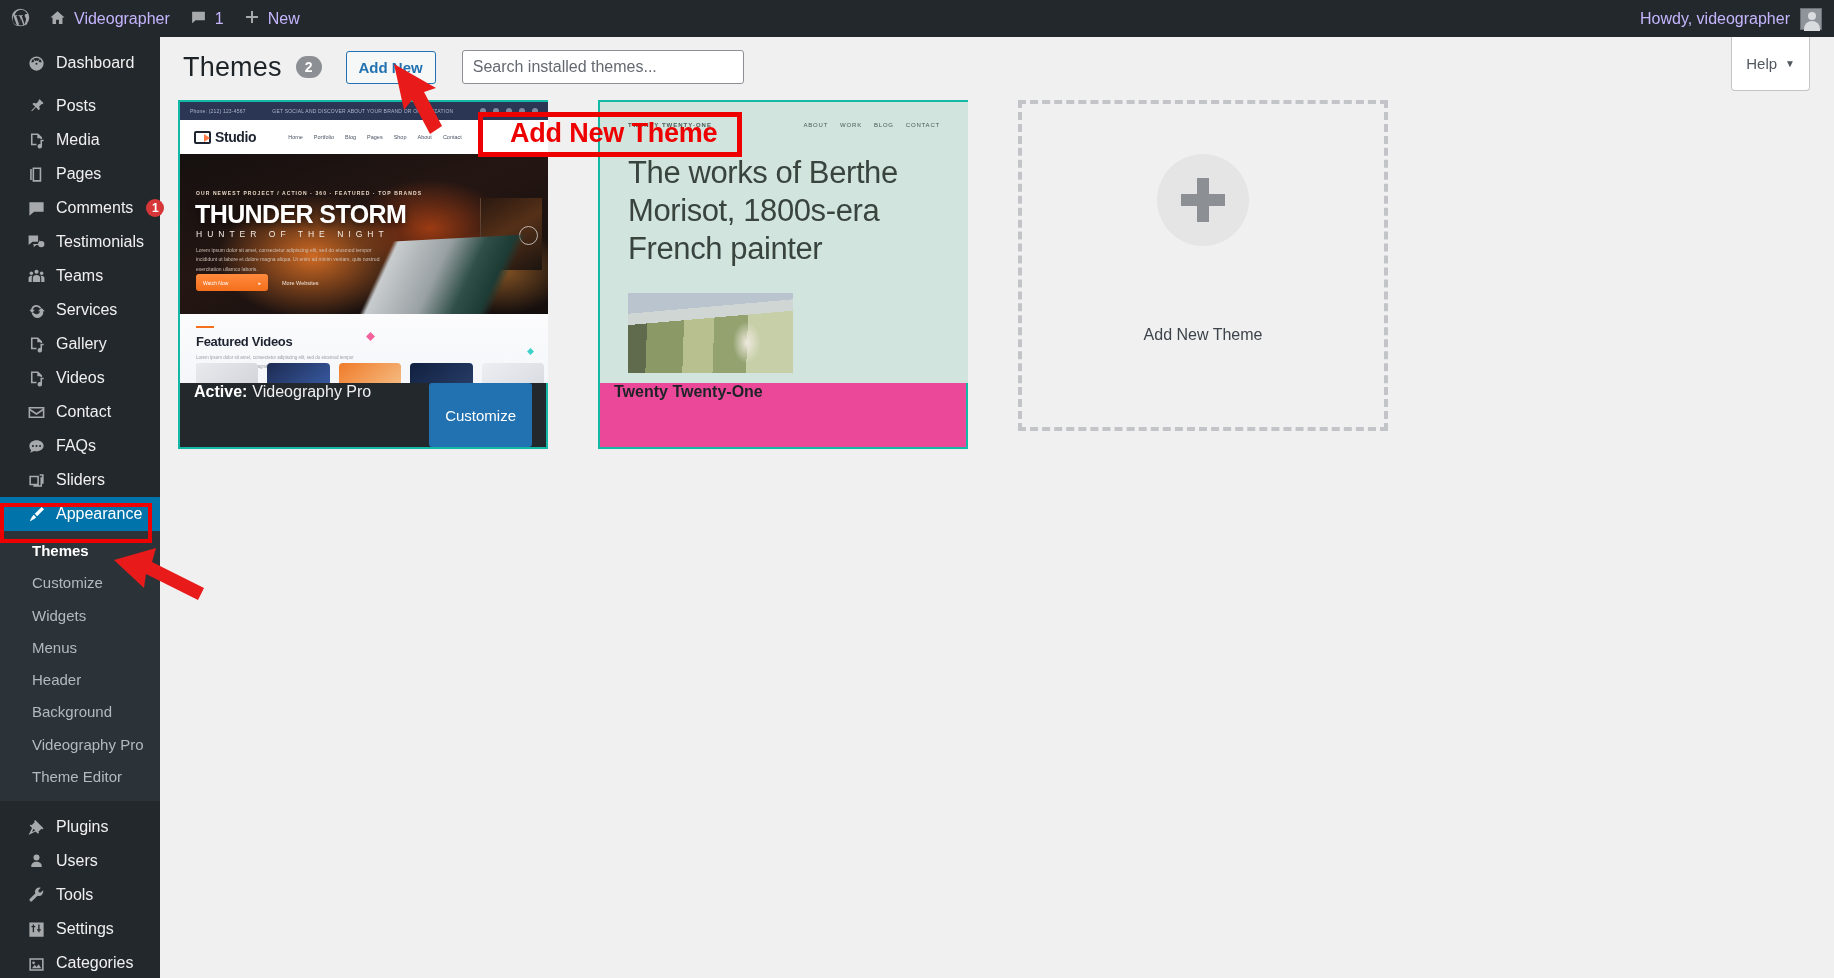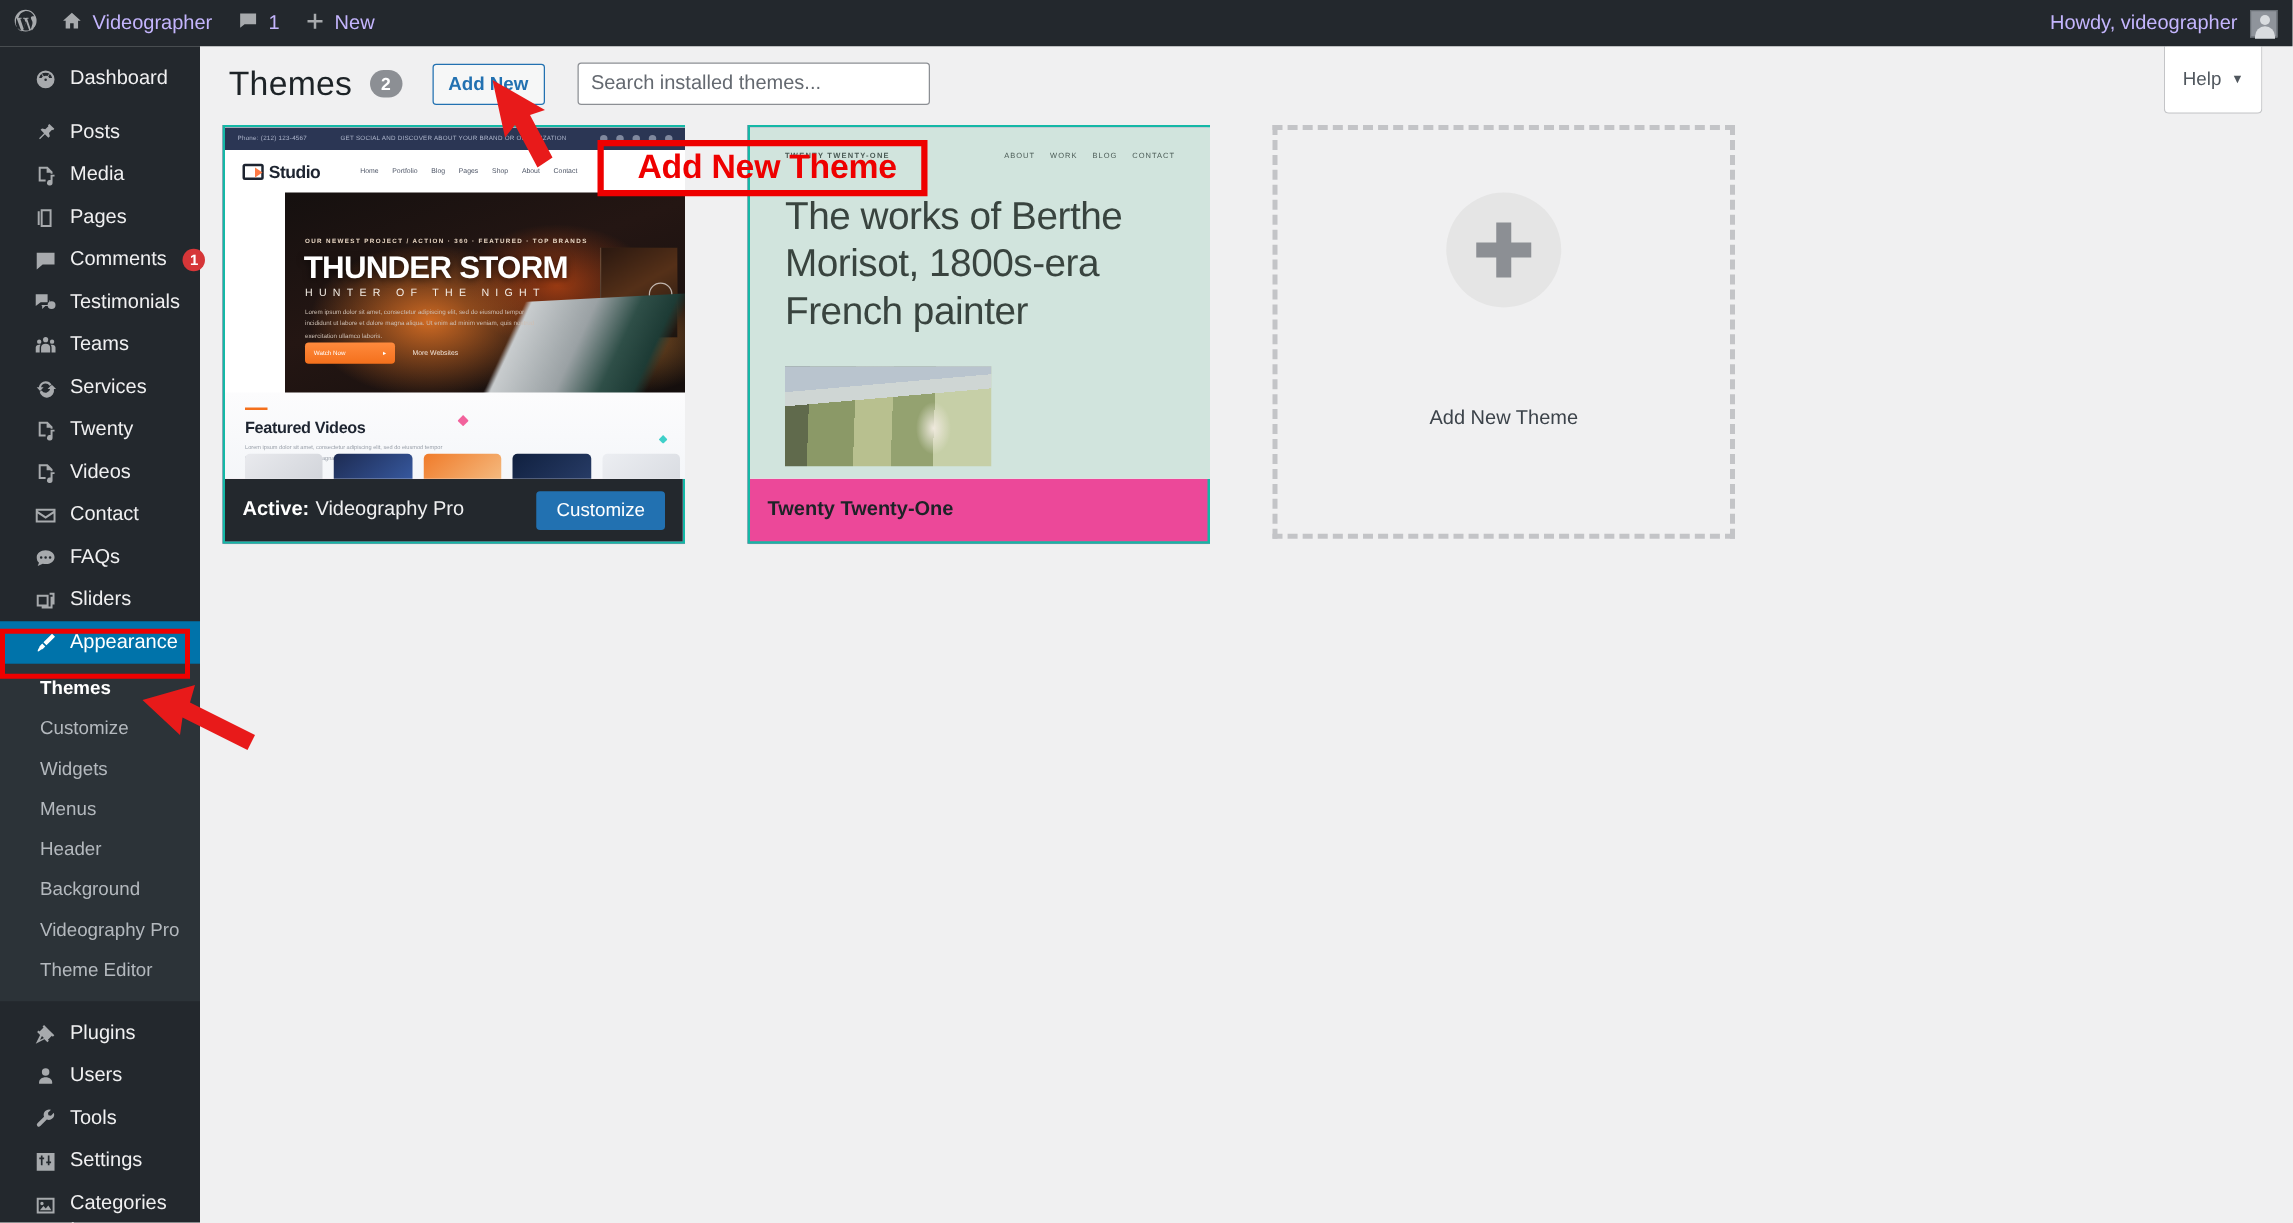--- a/index.html
+++ b/index.html
@@ -140,21 +140,21 @@
     position: absolute; left: 18px; top: 63px;
     display: flex; gap: 50px;
   }
   .theme-card {
     width: 370px; background: #ec4899;
     box-shadow: 0 1px 1px -1px rgba(0,0,0,.1);
     border: 2px solid #14b8a6;
   }
   .theme-screenshot { width: 368px; height: 281px; overflow: hidden; position: relative; background:#fff; }
   .theme-foot {
-    height: 50px; display: flex; align-items: center;
+    height: 64px; display: flex; 
     padding: 0 14px; font-size: 16px;
   }
   .theme-card.active .theme-foot { background: #23282d; color: #f0f0f1; }
   .theme-card.active .theme-foot .tf-label { font-weight: bold; color:#fff; margin-right:5px;}
   .theme-card .theme-foot .tf-name { color: #1d2327; font-weight: bold; }
   .theme-card.active .theme-foot .tf-name { color: #f0f0f1; font-weight: 400; }
   .customize-btn {
     margin-left: auto; background: #2271b1; color: #fff;
     border: none; border-radius: 3px; padding: 7px 16px;
     font-size: 15px; cursor: pointer;
@@ -189,21 +189,20 @@
   }
   .vp-logo .lg-txt { font-size: 14px; font-weight: bold; color: #1d2430; letter-spacing: -.4px; }
   .vp-navlinks { display: flex; gap: 11px; margin-left: 22px; font-size: 5.5px; color: #4a5263; }
   .vp-hero {
     height: 177px; position: relative; overflow: hidden;
     background:
       radial-gradient(ellipse 140px 90px at 36% 58%, rgba(255,130,40,.78), transparent 68%),
       radial-gradient(ellipse 110px 70px at 68% 42%, rgba(255,90,20,.55), transparent 70%),
       radial-gradient(ellipse 90px 60px at 88% 66%, rgba(255,160,60,.45), transparent 72%),
       linear-gradient(160deg, #15100f 0%, #241613 42%, #120d0c 100%);
-    margin-left: 48px;
   }
   .vp-eyebrow { position: absolute; left: 16px; top: 36px; font-size: 5px;
     letter-spacing: 1.1px; color: #e9d7c4; font-weight: bold; }
   .vp-h1 { position: absolute; left: 15px; top: 46px; font-size: 25px; font-weight: 800;
     color: #fff; letter-spacing: -0.6px; text-shadow: 0 2px 6px rgba(0,0,0,.6); }
   .vp-h2 { position: absolute; left: 16px; top: 75px; font-size: 8.5px; letter-spacing: 5px;
     color: #f3ece4; font-weight: 400; }
   .vp-p { position: absolute; left: 16px; top: 92px; width: 185px; font-size: 5px;
     line-height: 1.85; color: #cdbfb4; }
   .vp-cta { position: absolute; left: 16px; top: 120px; display: flex; align-items: center; gap: 14px; }
@@ -425,21 +424,21 @@
       </span>
     <span class="mi-label">Services</span>
   </div>
 
   <div class="menu-item">
     <span class="mi-ico">
         <svg width="19" height="19" viewBox="0 0 24 24">
           <path d="M5 3h9l5 5v2h-2V9h-4V5H7v11h5v2H5V3zm10 8h6v2h-2v6.2a2.8 2.8 0 1 1-2-2.7V11z"></path>
         </svg>
       </span>
-    <span class="mi-label">Twenty</span>
+    <span class="mi-label">Gallery</span>
   </div>
 
   <div class="menu-item">
     <span class="mi-ico">
         <svg width="19" height="19" viewBox="0 0 24 24">
           <path d="M5 3h9l5 5v2h-2V9h-4V5H7v11h5v2H5V3zm10 8h6v2h-2v6.2a2.8 2.8 0 1 1-2-2.7V11z"></path>
         </svg>
       </span>
     <span class="mi-label">Videos</span>
   </div>

